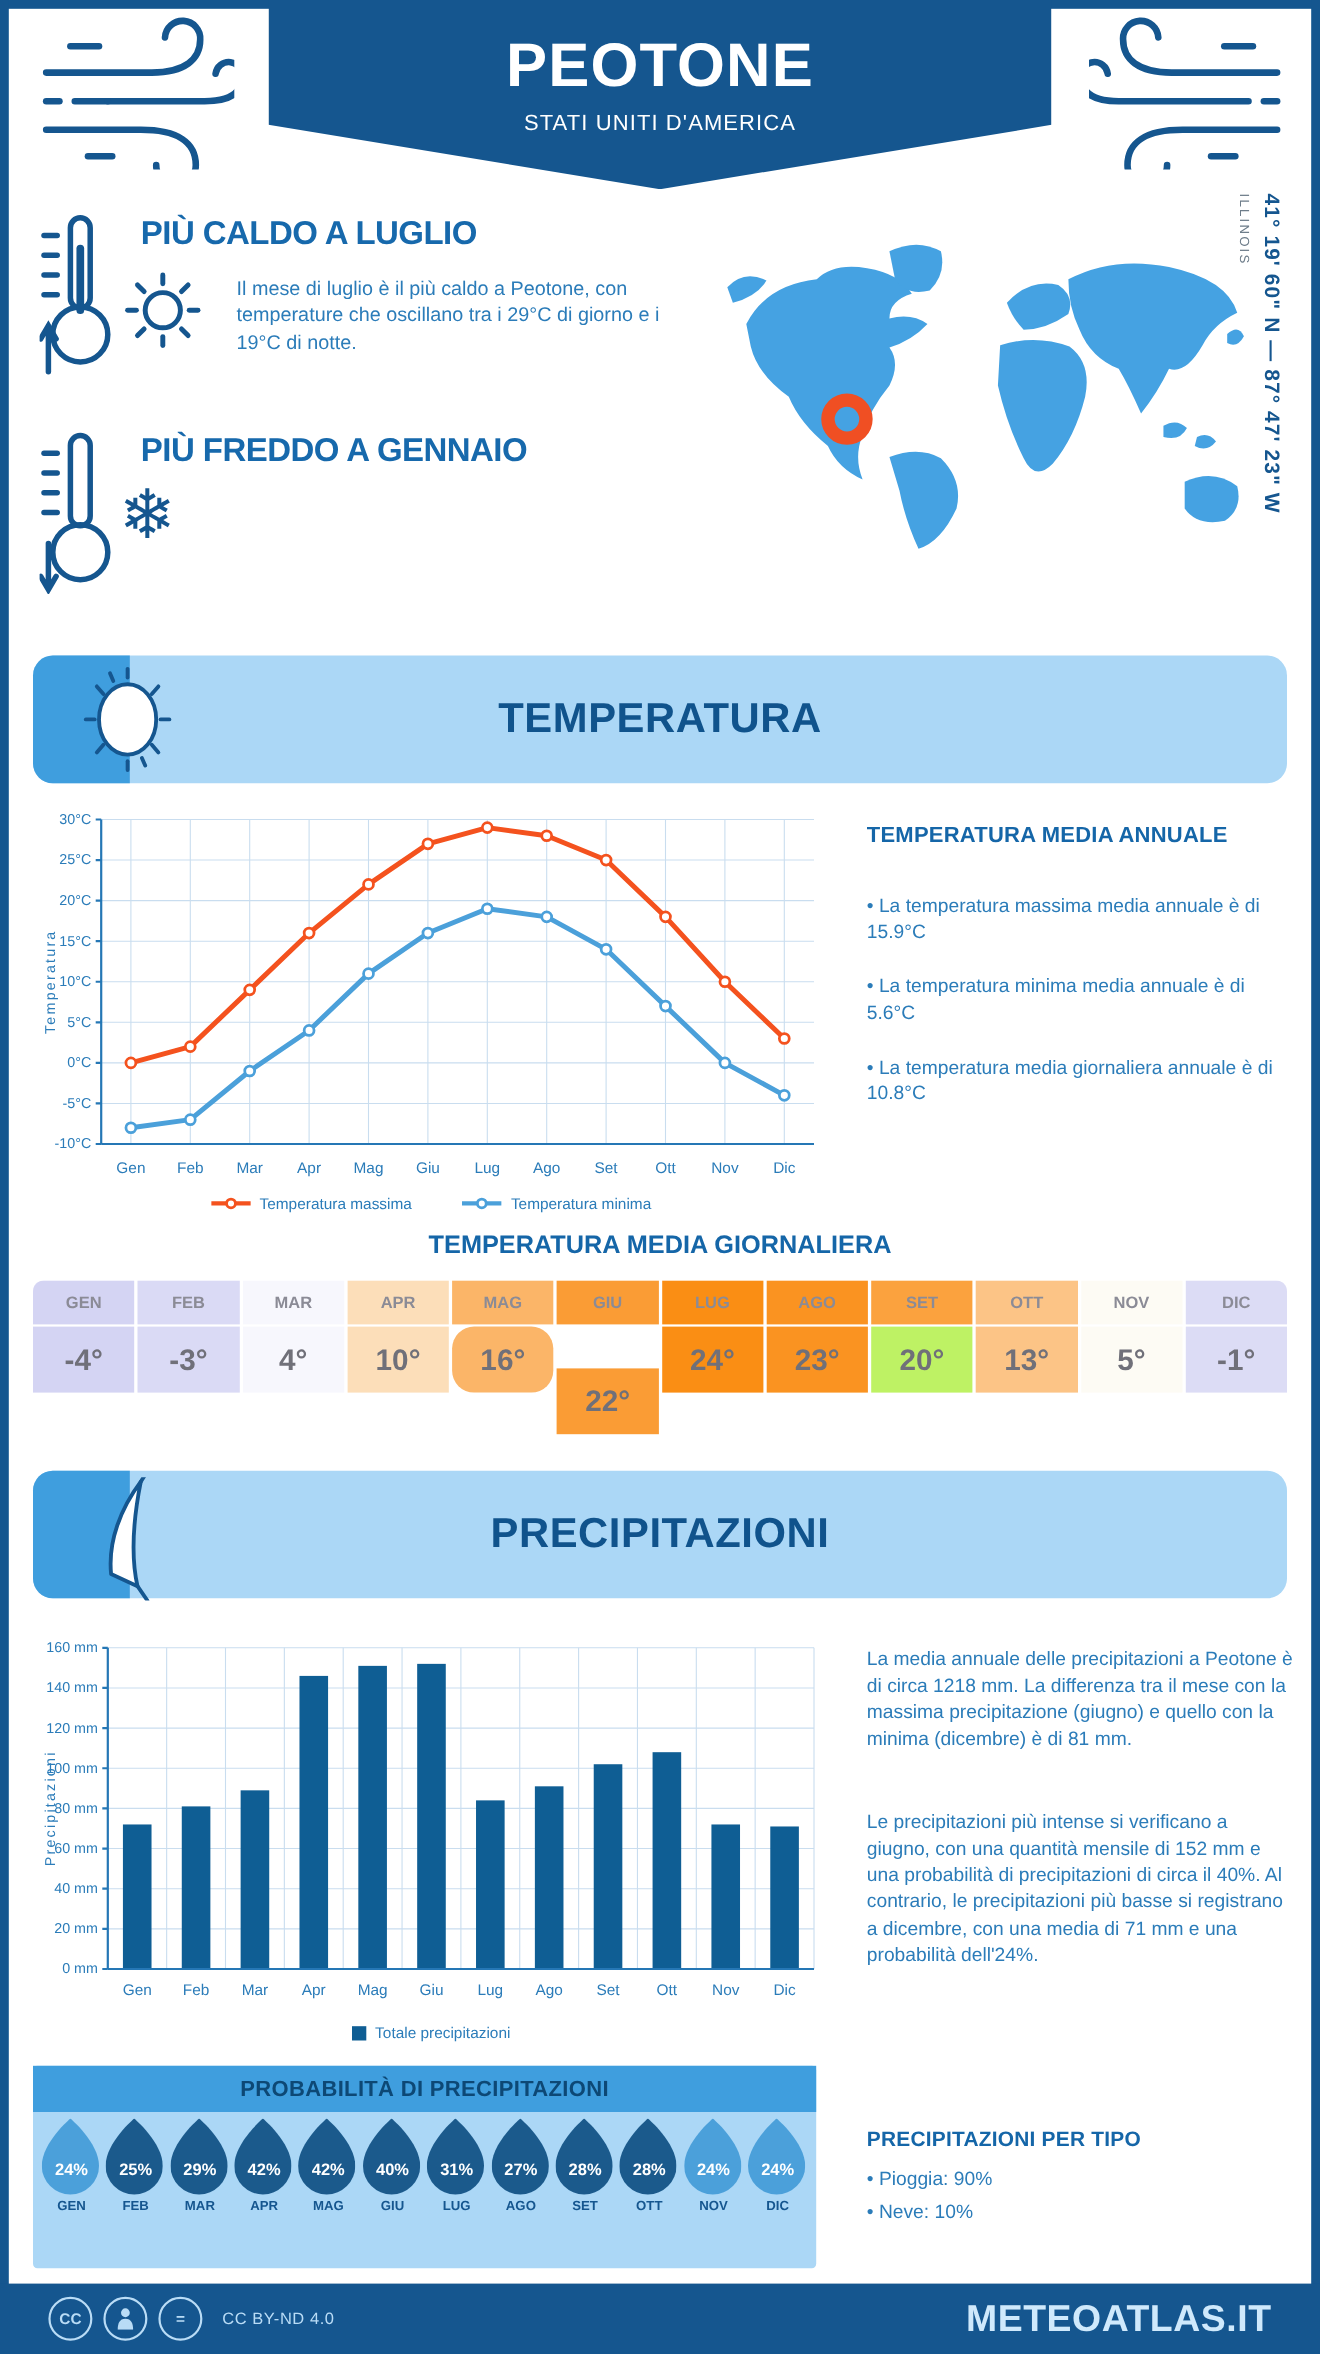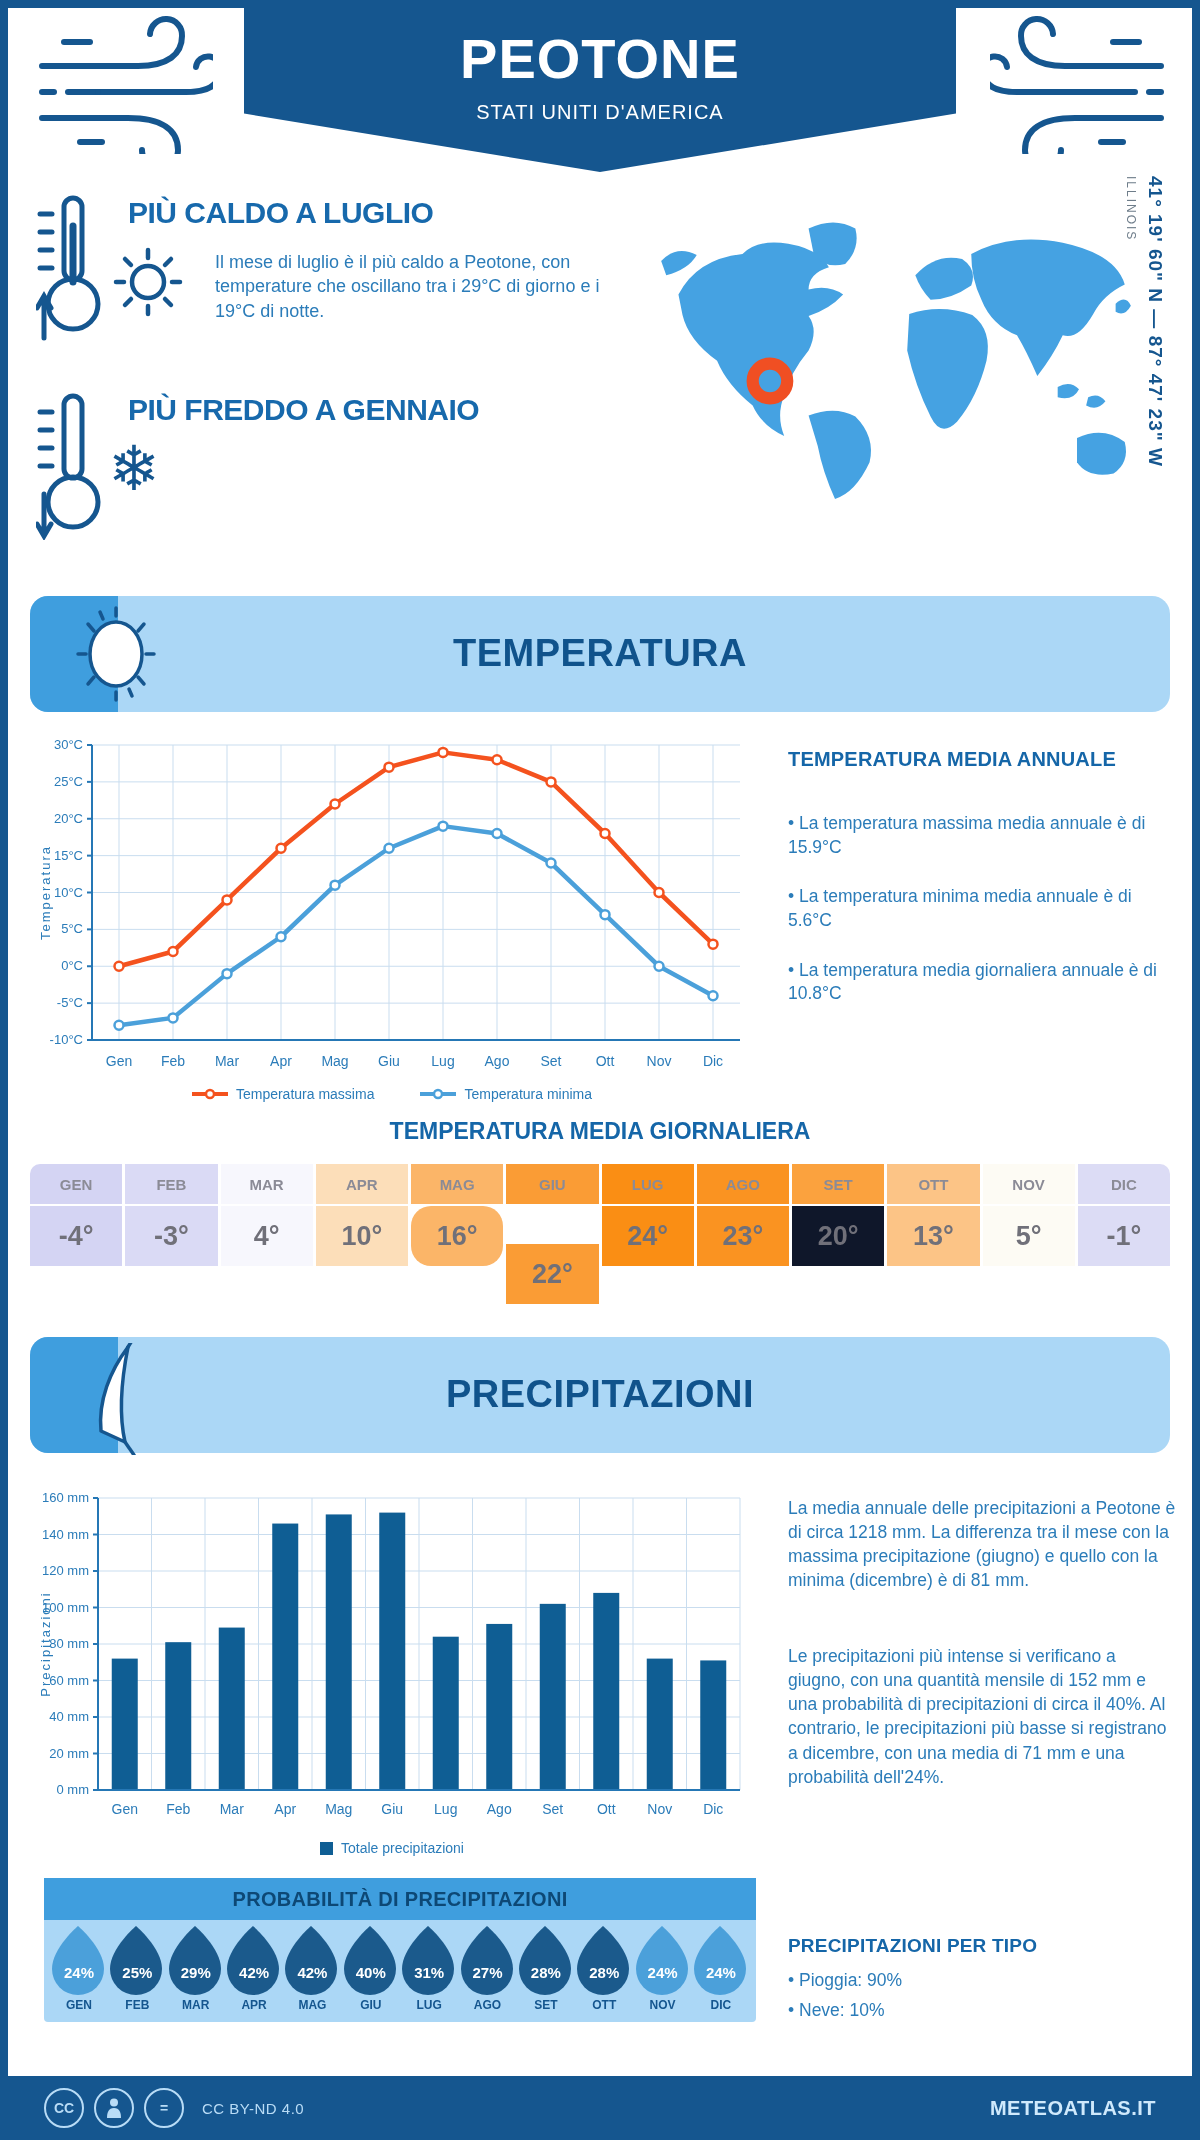--- a/index.html
+++ b/index.html
@@ -42,36 +42,36 @@
   #temp-table{left:30px;top:1164px;width:1140px;display:grid;
       grid-template-columns:repeat(12,1fr);column-gap:3px;border-radius:10px;overflow:hidden;}
   .tt-col{display:flex;flex-direction:column;row-gap:2px;}
   .tt-head{height:40px;display:flex;align-items:center;justify-content:center;
       font-size:15px;font-weight:bold;color:#8b8b96;}
   .tt-val{height:60px;display:flex;align-items:center;justify-content:center;
       font-size:27px;font-weight:bold;color:#707079;}
   
   .ptext{font-size:17.5px;line-height:1.38;color:#2b7cb9;}
   
-  #prob-panel{left:44px;top:1878px;width:712px;height:144px;background:#abd7f6;border-radius:4px;}
+  #prob-panel{left:30px;top:1878px;width:712px;height:184px;background:#abd7f6;border-radius:4px;}
   .prob-head{height:42px;background:#3f9ede;display:flex;align-items:center;justify-content:center;
       font-size:20px;font-weight:bold;color:#0d4875;letter-spacing:0.3px;}
   #prob-row{display:flex;justify-content:space-between;padding:6px 8px 0 8px;}
   .drop-item{position:relative;width:54px;text-align:center;}
   .drop-pct{position:absolute;left:0;right:0;top:38px;font-size:15px;font-weight:bold;color:#fff;}
   .drop-month{display:block;margin-top:2px;font-size:12px;font-weight:bold;color:#15568f;}
   
   .footer{left:0;bottom:0;width:1200px;height:64px;background:#15568f;display:flex;
       align-items:center;justify-content:space-between;padding:0 44px;box-sizing:border-box;}
   .cc-group{display:flex;align-items:center;gap:10px;}
   .cc-circle{width:36px;height:36px;border:2.5px solid #b9dcf6;border-radius:50%;
       display:flex;align-items:center;justify-content:center;color:#b9dcf6;
       font-size:14px;font-weight:bold;}
   .cc-label{margin-left:8px;font-size:15px;font-weight:normal;color:#b9dcf6;letter-spacing:0.5px;}
-  .site{font-size:20px;font-weight:bold;color:#cfe9fc;letter-spacing:0.5px;text-align:center;}
+  .site{font-size:34px;font-weight:bold;color:#cfe9fc;letter-spacing:0.5px;text-align:center;}
   svg{display:block;}
 </style>
 </head>
 <body>
 
 <div class="page">
 
   <div class="abs frame" style="left:0;top:0;width:1200px;height:8px;"></div>
   <div class="abs frame" style="left:0;top:0;width:8px;height:2140px;"></div>
   <div class="abs frame" style="left:1192px;top:0;width:8px;height:2140px;"></div>
@@ -319,21 +319,21 @@
       <div class="tt-col">
         <div class="tt-head" style="background: rgb(250, 142, 20);">LUG</div>
         <div class="tt-val" style="background: rgb(250, 142, 20);">24°</div>
       </div>
       <div class="tt-col">
         <div class="tt-head" style="background: rgb(250, 147, 33);">AGO</div>
         <div class="tt-val" style="background: rgb(250, 147, 33);">23°</div>
       </div>
       <div class="tt-col">
         <div class="tt-head" style="background: rgb(251, 162, 62);">SET</div>
-        <div class="tt-val" style="background: #0f172a;">20°</div>
+        <div class="tt-val" style="background: #bef264;">20°</div>
       </div>
       <div class="tt-col">
         <div class="tt-head" style="background: rgb(252, 196, 134);">OTT</div>
         <div class="tt-val" style="background: rgb(252, 196, 134);">13°</div>
       </div>
       <div class="tt-col">
         <div class="tt-head" style="background: rgb(253, 251, 244);">NOV</div>
         <div class="tt-val" style="background: rgb(253, 251, 244);">5°</div>
       </div>
       <div class="tt-col">

